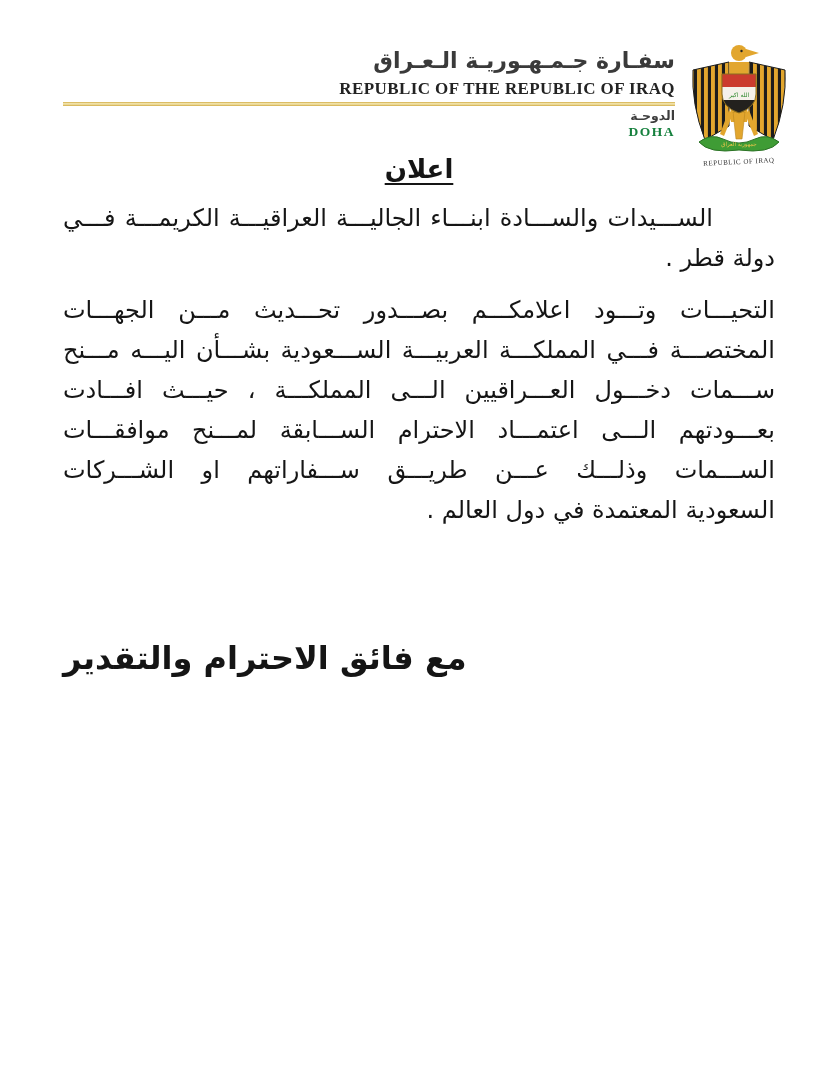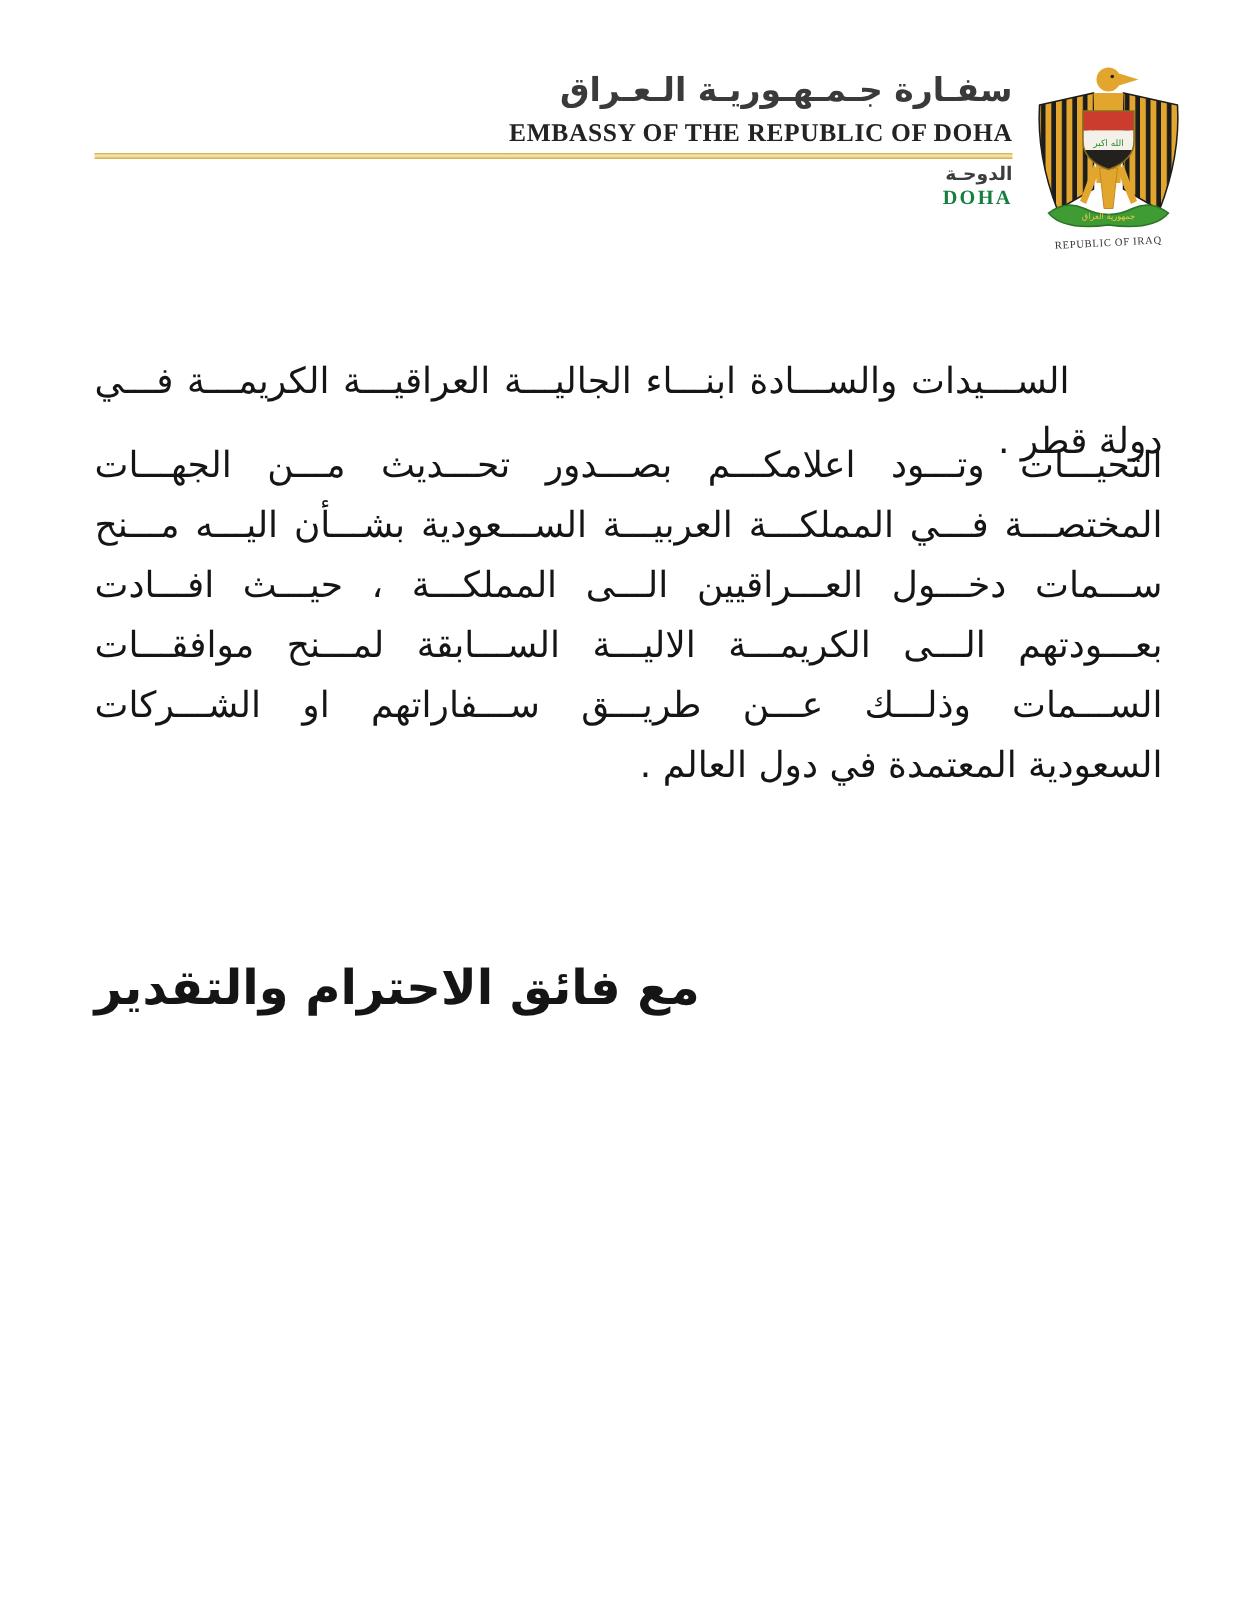--- a/index.html
+++ b/index.html
@@ -105,21 +105,21 @@
 
   .bline {
     font-size: 24px;
     line-height: 40px;
     white-space: nowrap;
     text-align: justify;
     text-align-last: justify;
     text-justify: inter-word;
     white-space: normal;
   }
-  .bline.indent { padding-right: 62px; margin-top: 36px; }
+  .bline.indent { padding-right: 62px; }
   .bline.last {
     text-align: left;
     text-align-last: right;
   }
 
   .closing {
     position: absolute;
     top: 638px;
     left: 63px;
     width: 712px;
@@ -132,21 +132,21 @@
 </style>
 </head>
 <body>
 
 <div class="page">
 
   <div class="letterhead">
 
     <div class="embassy-ar">سفـارة جـمـهـوريـة الـعـراق</div>
 
-    <div class="embassy-en">EMBASSY OF THE REPUBLIC OF DOHA</div>
+    <div class="embassy-en">REPUBLIC OF THE REPUBLIC OF IRAQ</div>
 
     <div class="gold-line"></div>
 
     <div class="city-ar">الدوحـة</div>
 
     <div class="city-en">DOHA</div>
 
     <div class="emblem">
       <svg viewBox="0 0 112 126" width="114" height="126">
         <defs>
@@ -181,30 +181,33 @@
         <path d="M39,32 L73,32 L73,52 Q73,65 56,71 Q39,65 39,52 Z" fill="none" stroke="#8a6d1f" stroke-width="1"></path>
 
         <path d="M16,100 Q28,91 40,97 Q56,105 72,97 Q84,91 96,100 Q86,112 56,108 Q26,112 16,100 Z" fill="#3F9C35" stroke="#2c7326" stroke-width="1"></path>
         <text x="56" y="104" font-size="5.5" text-anchor="middle" fill="#E8C54A" font-family="DejaVu Sans, sans-serif">جمهورية العراق</text>
 
         <text x="56" y="122" font-size="7" text-anchor="middle" fill="#333" font-family="Liberation Serif, serif" letter-spacing="0.5" transform="rotate(-3 56 122)">REPUBLIC OF IRAQ</text>
       </svg>
     </div>
   </div>
 
+  <div class="doc-title">
+    <span class="u">اعلان</span>
+  </div>
 
   <div class="para para1">
     <div class="bline indent">الســـيدات والســـادة ابنـــاء الجاليـــة العراقيـــة الكريمـــة فـــي</div>
     <div class="bline last">دولة قطر .</div>
   </div>
 
   <div class="para para2">
     <div class="bline">التحيـــات وتـــود اعلامكـــم بصـــدور تحـــديث مـــن الجهـــات</div>
     <div class="bline">المختصـــة فـــي المملكـــة العربيـــة الســـعودية بشـــأن اليـــه مـــنح</div>
     <div class="bline">ســـمات دخـــول العـــراقيين الـــى المملكـــة ، حيـــث افـــادت</div>
-    <div class="bline">بعـــودتهم الـــى الكريمـــة الاليـــة الســـابقة لمـــنح موافقـــات</div>
+    <div class="bline">بعـــودتهم الـــى اعتمـــاد الاحترام الســـابقة لمـــنح موافقـــات</div>
     <div class="bline">الســـمات وذلـــك عـــن طريـــق ســـفاراتهم او الشـــركات</div>
     <div class="bline last">السعودية المعتمدة في دول العالم .</div>
   </div>
 
   <div class="closing">مع فائق الاحترام والتقدير</div>
 
 </div>
 
 </body></html>

